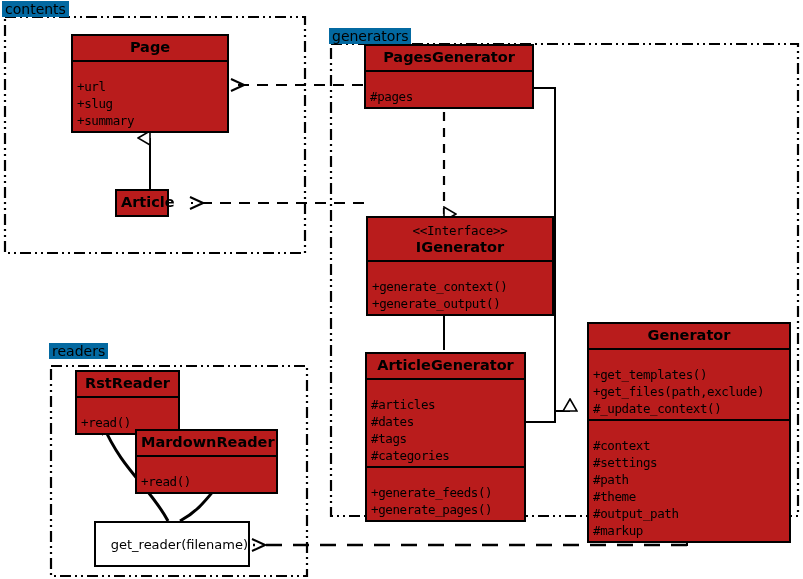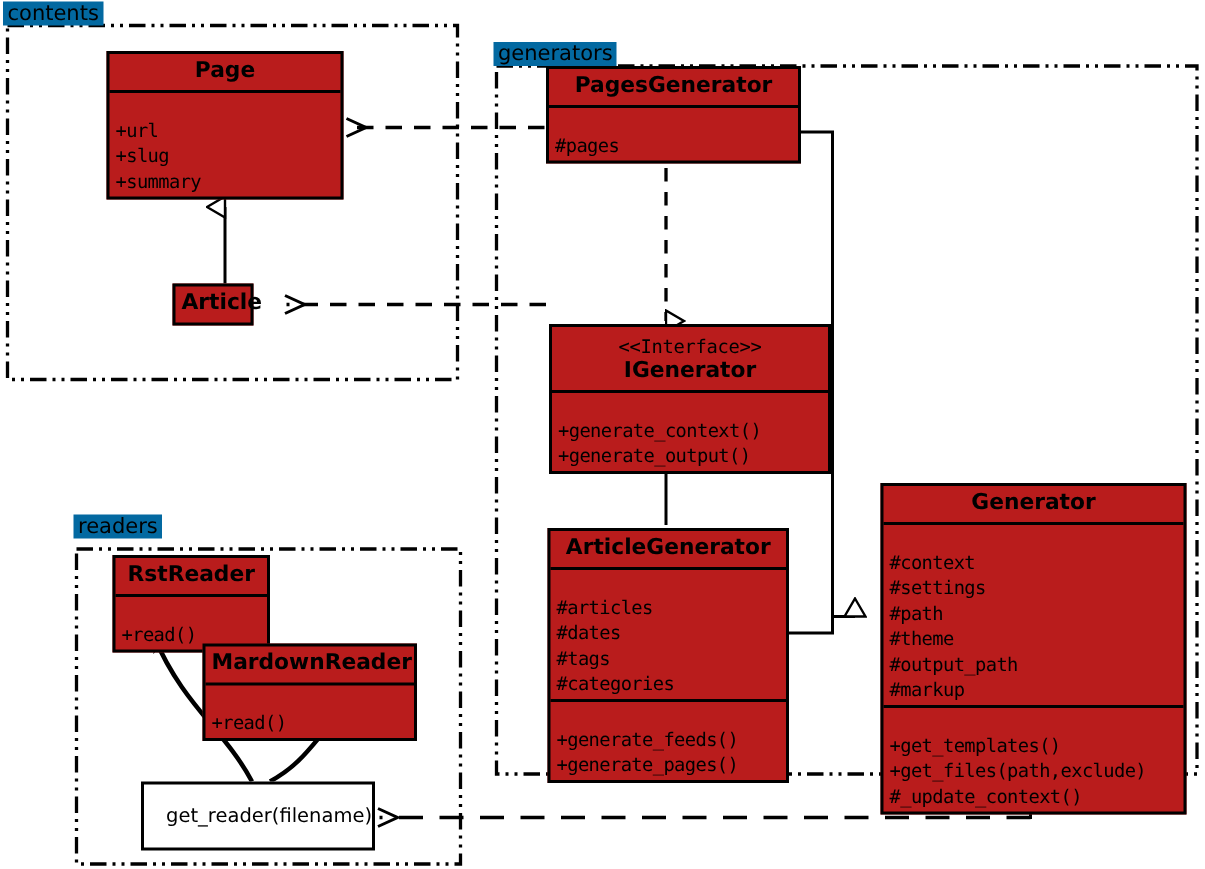--- a/index.html
+++ b/index.html
@@ -230,32 +230,32 @@
     </div>
     <div class="cls-sep cls-section">
       <div class="cls-item">+generate_feeds()</div>
       <div class="cls-item">+generate_pages()</div>
     </div>
   </div>
 
   <div class="cls" style="left:587px; top:322px; width:204px;">
     <div class="cls-title">Generator</div>
     <div class="cls-sep cls-section">
+      <div class="cls-item">+get_templates()</div>
+      <div class="cls-item">+get_files(path,exclude)</div>
+      <div class="cls-item">#_update_context()</div>
+    </div>
+    <div class="cls-sep cls-section">
       <div class="cls-item">#context</div>
       <div class="cls-item">#settings</div>
       <div class="cls-item">#path</div>
       <div class="cls-item">#theme</div>
       <div class="cls-item">#output_path</div>
       <div class="cls-item">#markup</div>
     </div>
-    <div class="cls-sep cls-section">
-      <div class="cls-item">+get_templates()</div>
-      <div class="cls-item">+get_files(path,exclude)</div>
-      <div class="cls-item">#_update_context()</div>
-    </div>
   </div>
 
   <div class="cls" style="left:75px; top:370px; width:105px;">
     <div class="cls-title">RstReader</div>
     <div class="cls-sep cls-section">
       <div class="cls-item">+read()</div>
     </div>
   </div>
 
   <div class="cls" style="left:135px; top:429px; width:143px;">

